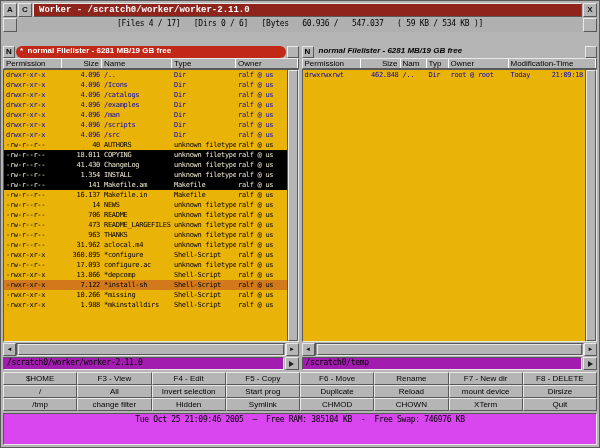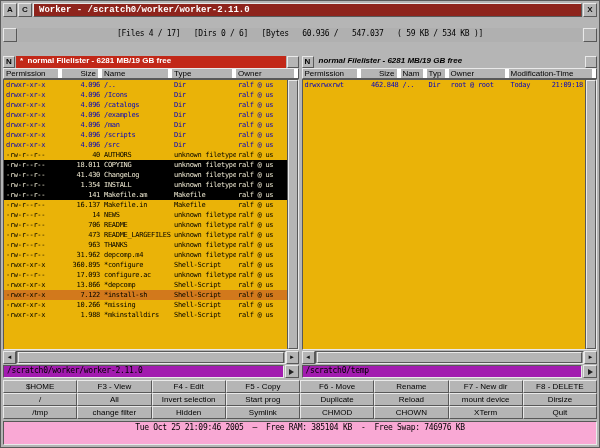--- a/index.html
+++ b/index.html
@@ -14,42 +14,42 @@
 
   
   .titlebar{height:14px;display:flex;gap:1px;}
   .tb-btn{width:14px;height:14px;background:var(--background,#b5b5b5);
     font-size:8px;font-weight:bold;text-align:center;line-height:12px;color:#111;}
   .tb-title{flex:1;background:var(--titlebar,#8e241c);color:#fff;
     font-size:9px;font-weight:bold;line-height:12px;padding-left:5px;
     white-space:nowrap;overflow:hidden;font-family:Liberation Mono, monospace;}
 
   
-  .statusrow{height:14px;display:flex;gap:1px;margin-top:11px;}
+  .statusrow{height:14px;display:flex;gap:1px;margin-top:1px;}
   .sr-gadget{width:14px;height:14px;background:var(--background,#b5b5b5);}
   .sr-inset{flex:1;background:#b0b0b0;font-family:"DejaVu Sans Mono",monospace;
     font-size:8px;letter-spacing:-0.3px;line-height:12px;text-align:center;
     white-space:pre;overflow:hidden;color:#000;}
 
   
   .panels{display:flex;gap:3px;margin-top:14px;flex:1;min-height:0;}
   .panel{flex:1;display:flex;flex-direction:column;min-width:0;}
 
   .lheader{height:12px;display:flex;gap:1px;}
   .lh-gadget{width:12px;background:var(--background,#b5b5b5);font-size:8px;
     font-weight:bold;text-align:center;line-height:10px;color:#000;}
   .lh-bar{flex:1;font-size:8px;font-weight:bold;line-height:10px;padding-left:4px;
-    white-space:pre;overflow:hidden;}
+    white-space:pre;overflow:hidden;border-radius:6px;}
   .active .lh-bar{background:var(--active-header,#c22818);color:#fff;}
   .inactive .lh-bar{background:var(--background,#b5b5b5);color:#000;font-style:italic;}
 
   .colhdr{height:11px;display:flex;background:var(--background,#b5b5b5);
     border:1px solid;border-color:#e9e9e9 #585858 #585858 #e9e9e9;}
   .colhdr .col{font-size:8px;line-height:9px;padding:0 2px;color:#000;
-    border-right:4px solid #ffffff;white-space:nowrap;overflow:hidden;}
+    border-right:1px solid #ffffff;white-space:nowrap;overflow:hidden;}
 
   .listwrap{flex:1;min-height:0;display:flex;border:1px solid;
     border-color:#585858 #e9e9e9 #e9e9e9 #585858;background:#eab308;}
   .list{flex:1;min-width:0;overflow:hidden;}
   .row{height:10px;display:flex;font-family:"DejaVu Sans Mono",monospace;
     font-size:7px;letter-spacing:-0.3px;line-height:10px;color:#000;white-space:pre;}
   .row .c{overflow:hidden;padding:0 2px;}
   .row.dir{color:var(--dir-text,#0000c4);}
   .row.selected{background:var(--selected-bg,#000);color:var(--selected-text,#f0ead2);}
   .row.cursor{background:var(--cursor-bg,#d2791c);color:#000;}
@@ -88,21 +88,21 @@
     border-top:3px solid transparent;border-bottom:3px solid transparent;}
 
   
   .btn-grid{margin-top:2px;display:grid;grid-template-columns:repeat(8,1fr);
     grid-auto-rows:13px;}
   .wbtn{background:var(--background,#b5b5b5);border:1px solid;
     border-color:#e9e9e9 #585858 #585858 #e9e9e9;
     font-family:"Liberation Sans",sans-serif;font-size:8px;line-height:10px;
     color:#000;text-align:center;white-space:nowrap;overflow:hidden;padding:0 1px;}
 
-  .bottom{height:24px;margin-top:2px;background:#f9a8d4;border:1px solid;
+  .bottom{height:32px;margin-top:2px;background:#d946ef;border:1px solid;
     border-color:#585858 #e9e9e9 #e9e9e9 #585858;
     font-family:"DejaVu Sans Mono",monospace;font-size:8px;letter-spacing:-0.3px;
     line-height:11px;text-align:center;white-space:pre;overflow:hidden;color:#000;}
 </style>
 </head>
 <body>
 
 <div class="window">
 
   <div class="titlebar">
@@ -145,21 +145,21 @@
             <div class="row file normal"><div class="c lp-c0">-rw-r--r--</div><div class="c lp-c1">40</div><div class="c lp-c2">AUTHORS</div><div class="c lp-c3">unknown filetype</div><div class="c lp-c4">ralf @ us</div></div>
             <div class="row file selected"><div class="c lp-c0">-rw-r--r--</div><div class="c lp-c1">18.011</div><div class="c lp-c2">COPYING</div><div class="c lp-c3">unknown filetype</div><div class="c lp-c4">ralf @ us</div></div>
             <div class="row file selected"><div class="c lp-c0">-rw-r--r--</div><div class="c lp-c1">41.430</div><div class="c lp-c2">ChangeLog</div><div class="c lp-c3">unknown filetype</div><div class="c lp-c4">ralf @ us</div></div>
             <div class="row file selected"><div class="c lp-c0">-rw-r--r--</div><div class="c lp-c1">1.354</div><div class="c lp-c2">INSTALL</div><div class="c lp-c3">unknown filetype</div><div class="c lp-c4">ralf @ us</div></div>
             <div class="row file selected"><div class="c lp-c0">-rw-r--r--</div><div class="c lp-c1">141</div><div class="c lp-c2">Makefile.am</div><div class="c lp-c3">Makefile</div><div class="c lp-c4">ralf @ us</div></div>
             <div class="row file normal"><div class="c lp-c0">-rw-r--r--</div><div class="c lp-c1">16.137</div><div class="c lp-c2">Makefile.in</div><div class="c lp-c3">Makefile</div><div class="c lp-c4">ralf @ us</div></div>
             <div class="row file normal"><div class="c lp-c0">-rw-r--r--</div><div class="c lp-c1">14</div><div class="c lp-c2">NEWS</div><div class="c lp-c3">unknown filetype</div><div class="c lp-c4">ralf @ us</div></div>
             <div class="row file normal"><div class="c lp-c0">-rw-r--r--</div><div class="c lp-c1">706</div><div class="c lp-c2">README</div><div class="c lp-c3">unknown filetype</div><div class="c lp-c4">ralf @ us</div></div>
             <div class="row file normal"><div class="c lp-c0">-rw-r--r--</div><div class="c lp-c1">473</div><div class="c lp-c2">README_LARGEFILES</div><div class="c lp-c3">unknown filetype</div><div class="c lp-c4">ralf @ us</div></div>
             <div class="row file normal"><div class="c lp-c0">-rw-r--r--</div><div class="c lp-c1">963</div><div class="c lp-c2">THANKS</div><div class="c lp-c3">unknown filetype</div><div class="c lp-c4">ralf @ us</div></div>
-            <div class="row file normal"><div class="c lp-c0">-rw-r--r--</div><div class="c lp-c1">31.962</div><div class="c lp-c2">depcomp.m4</div><div class="c lp-c3">unknown filetype</div><div class="c lp-c4">ralf @ us</div></div>
+            <div class="row file normal"><div class="c lp-c0">-rw-r--r--</div><div class="c lp-c1">31.962</div><div class="c lp-c2">aclocal.m4</div><div class="c lp-c3">unknown filetype</div><div class="c lp-c4">ralf @ us</div></div>
             <div class="row file normal"><div class="c lp-c0">-rwxr-xr-x</div><div class="c lp-c1">360.895</div><div class="c lp-c2">*configure</div><div class="c lp-c3">Shell-Script</div><div class="c lp-c4">ralf @ us</div></div>
             <div class="row file normal"><div class="c lp-c0">-rw-r--r--</div><div class="c lp-c1">17.093</div><div class="c lp-c2">configure.ac</div><div class="c lp-c3">unknown filetype</div><div class="c lp-c4">ralf @ us</div></div>
             <div class="row file normal"><div class="c lp-c0">-rwxr-xr-x</div><div class="c lp-c1">13.866</div><div class="c lp-c2">*depcomp</div><div class="c lp-c3">Shell-Script</div><div class="c lp-c4">ralf @ us</div></div>
             <div class="row file cursor"><div class="c lp-c0">-rwxr-xr-x</div><div class="c lp-c1">7.122</div><div class="c lp-c2">*install-sh</div><div class="c lp-c3">Shell-Script</div><div class="c lp-c4">ralf @ us</div></div>
             <div class="row file normal"><div class="c lp-c0">-rwxr-xr-x</div><div class="c lp-c1">10.266</div><div class="c lp-c2">*missing</div><div class="c lp-c3">Shell-Script</div><div class="c lp-c4">ralf @ us</div></div>
             <div class="row file normal"><div class="c lp-c0">-rwxr-xr-x</div><div class="c lp-c1">1.988</div><div class="c lp-c2">*mkinstalldirs</div><div class="c lp-c3">Shell-Script</div><div class="c lp-c4">ralf @ us</div></div>
           </div>
         <div class="vscroll">
           <div class="vthumb"></div>
         </div>

